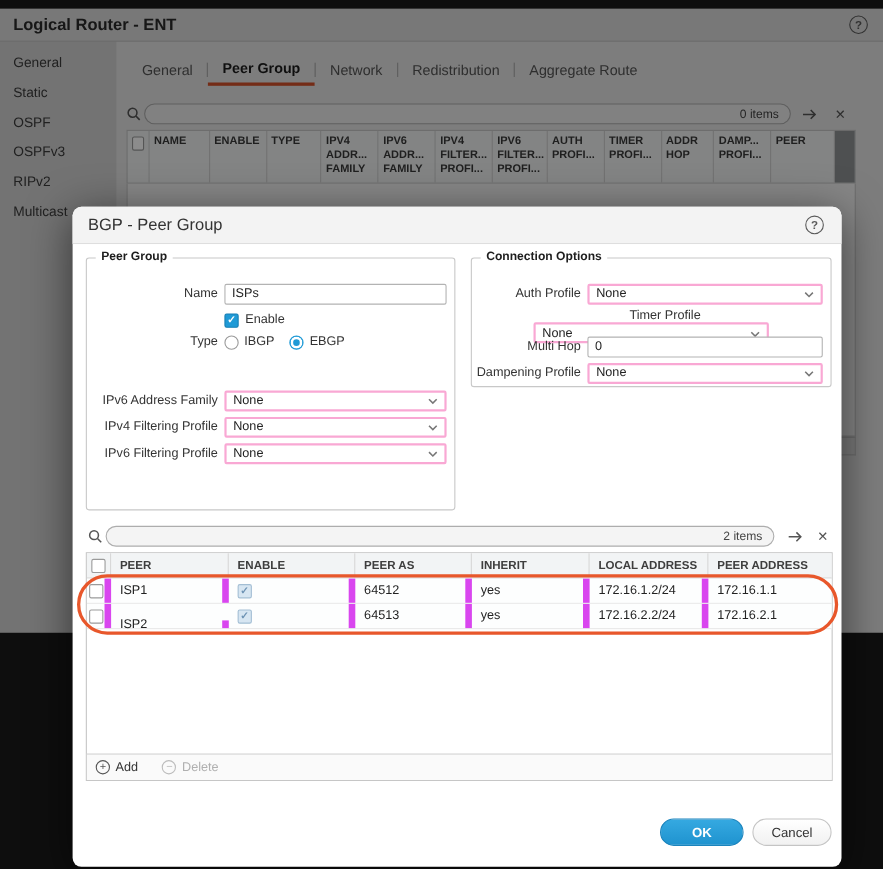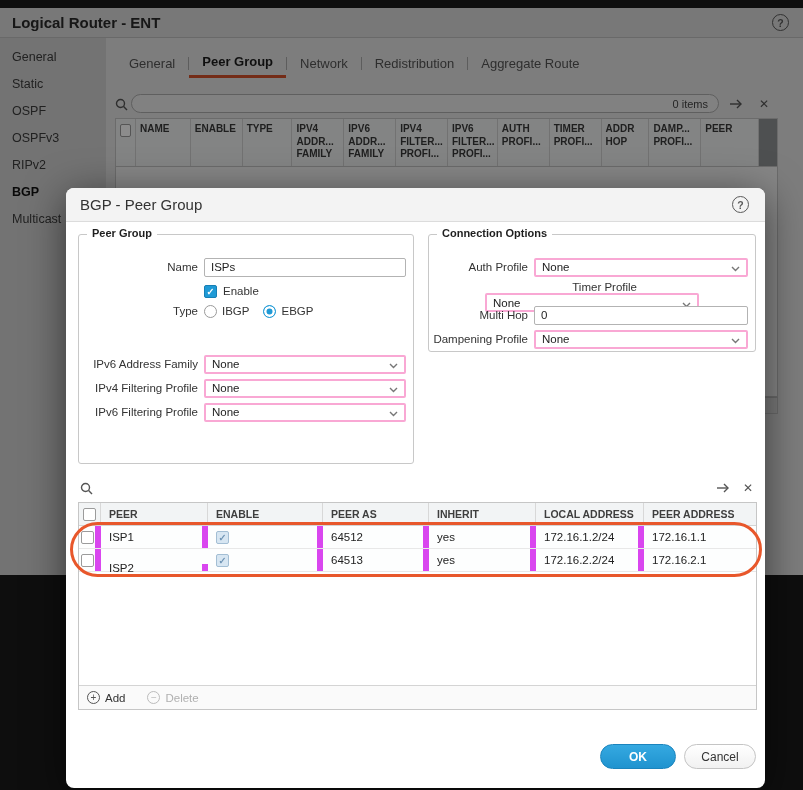--- a/index.html
+++ b/index.html
@@ -133,21 +133,20 @@
       <span class="bg-title">Logical Router - ENT</span>
       <span class="help-circle bg-help">?</span>
     </div>
 
     <div class="bg-sidebar">
       <div class="side-item">General</div>
       <div class="side-item">Static</div>
       <div class="side-item">OSPF</div>
       <div class="side-item">OSPFv3</div>
       <div class="side-item">RIPv2</div>
-      <div class="side-item active">BGP</div>
       <div class="side-item">Multicast</div>
     </div>
 
     <div class="bg-content">
       <div class="tabs">
         <div class="tab">General</div>
         <div class="tab-sep"></div>
         <div class="tab active">Peer Group</div>
         <div class="tab-sep"></div>
         <div class="tab">Network</div>
@@ -300,20 +299,23 @@
     </div>
 
     <div id="ptable">
       <div class="filter-row" id="pt-filter">
         <span class="mag" style="left:2px;">
           <svg width="13" height="13" viewBox="0 0 13 13">
               <circle cx="5.5" cy="5.5" r="4" fill="none" stroke="#555" stroke-width="1.4"></circle>
               <line x1="8.6" y1="8.6" x2="12" y2="12" stroke="#555" stroke-width="1.4"></line>
             </svg>
         </span>
+        <div class="search-pill" id="pt-pill">
+          <span class="items-count">2 items</span>
+        </div>
         <span class="icon-btn" id="pt-arrow">
           <svg width="15" height="10" viewBox="0 0 15 10">
               <line x1="1" y1="5" x2="12" y2="5" stroke="#555" stroke-width="1.4"></line>
               <polyline points="8,1 12,5 8,9" fill="none" stroke="#555" stroke-width="1.4"></polyline>
             </svg>
         </span>
         <span class="icon-btn" id="pt-x">✕</span>
       </div>
 
       <div id="pt-frame">

